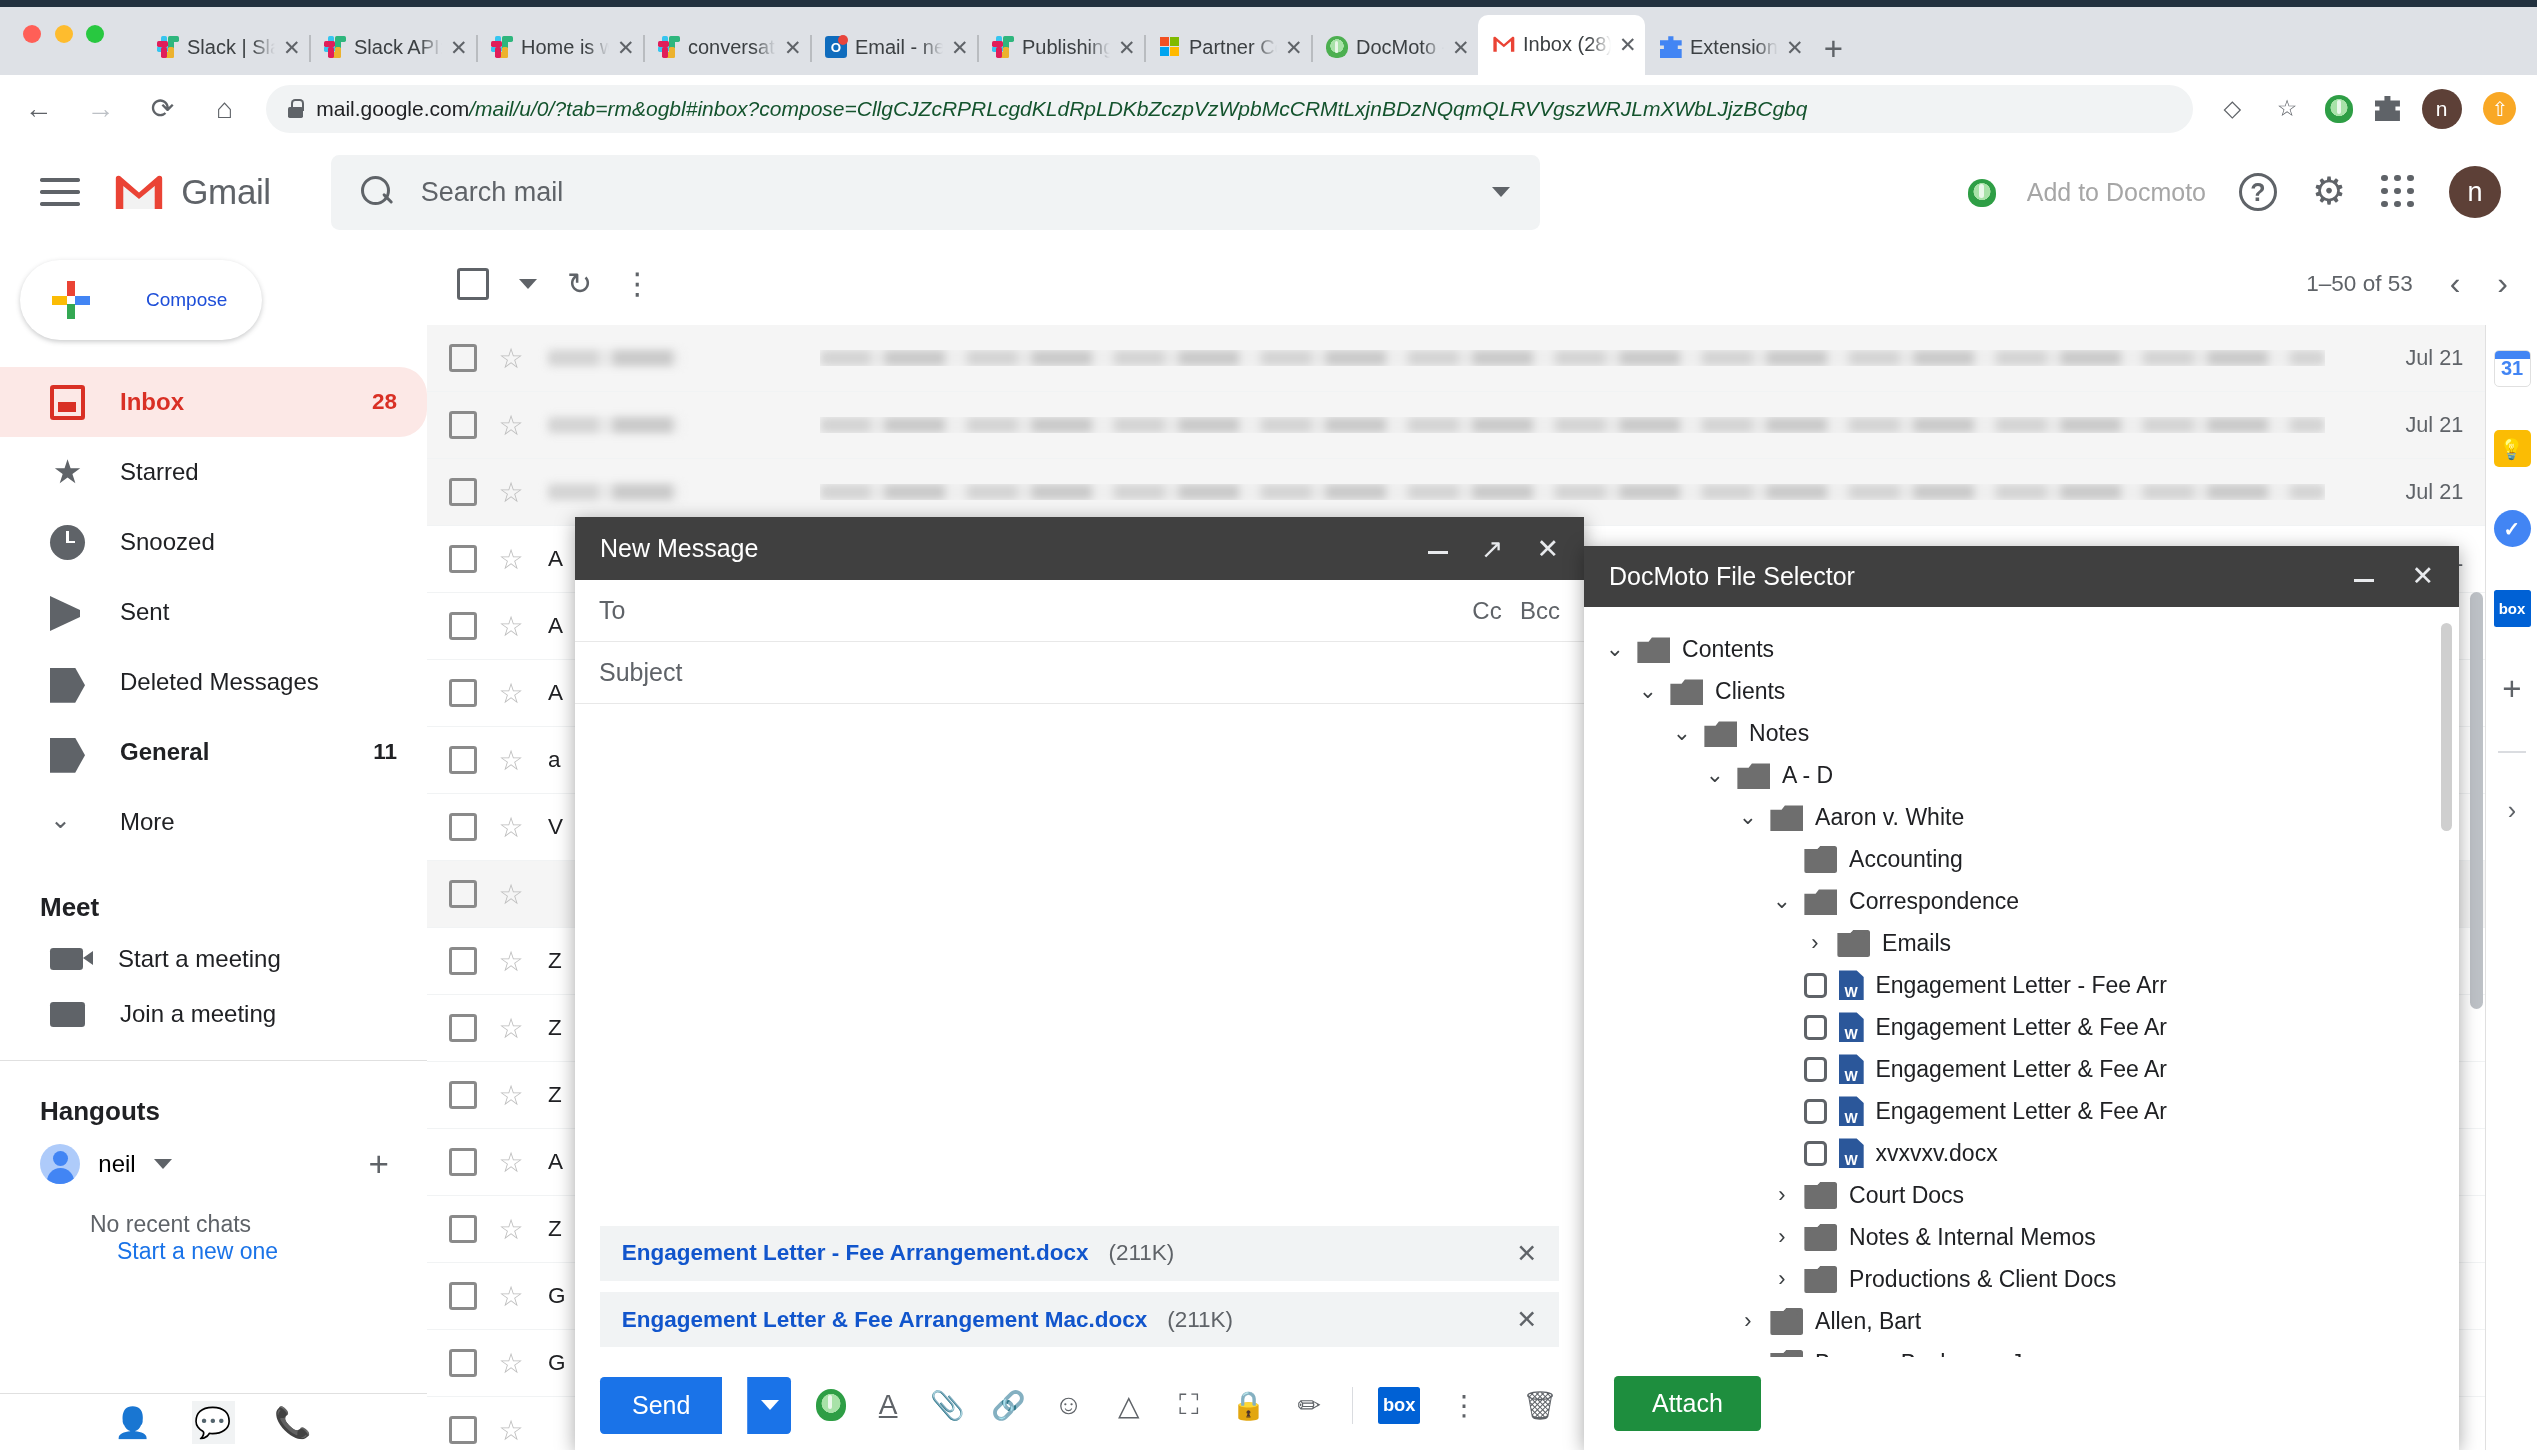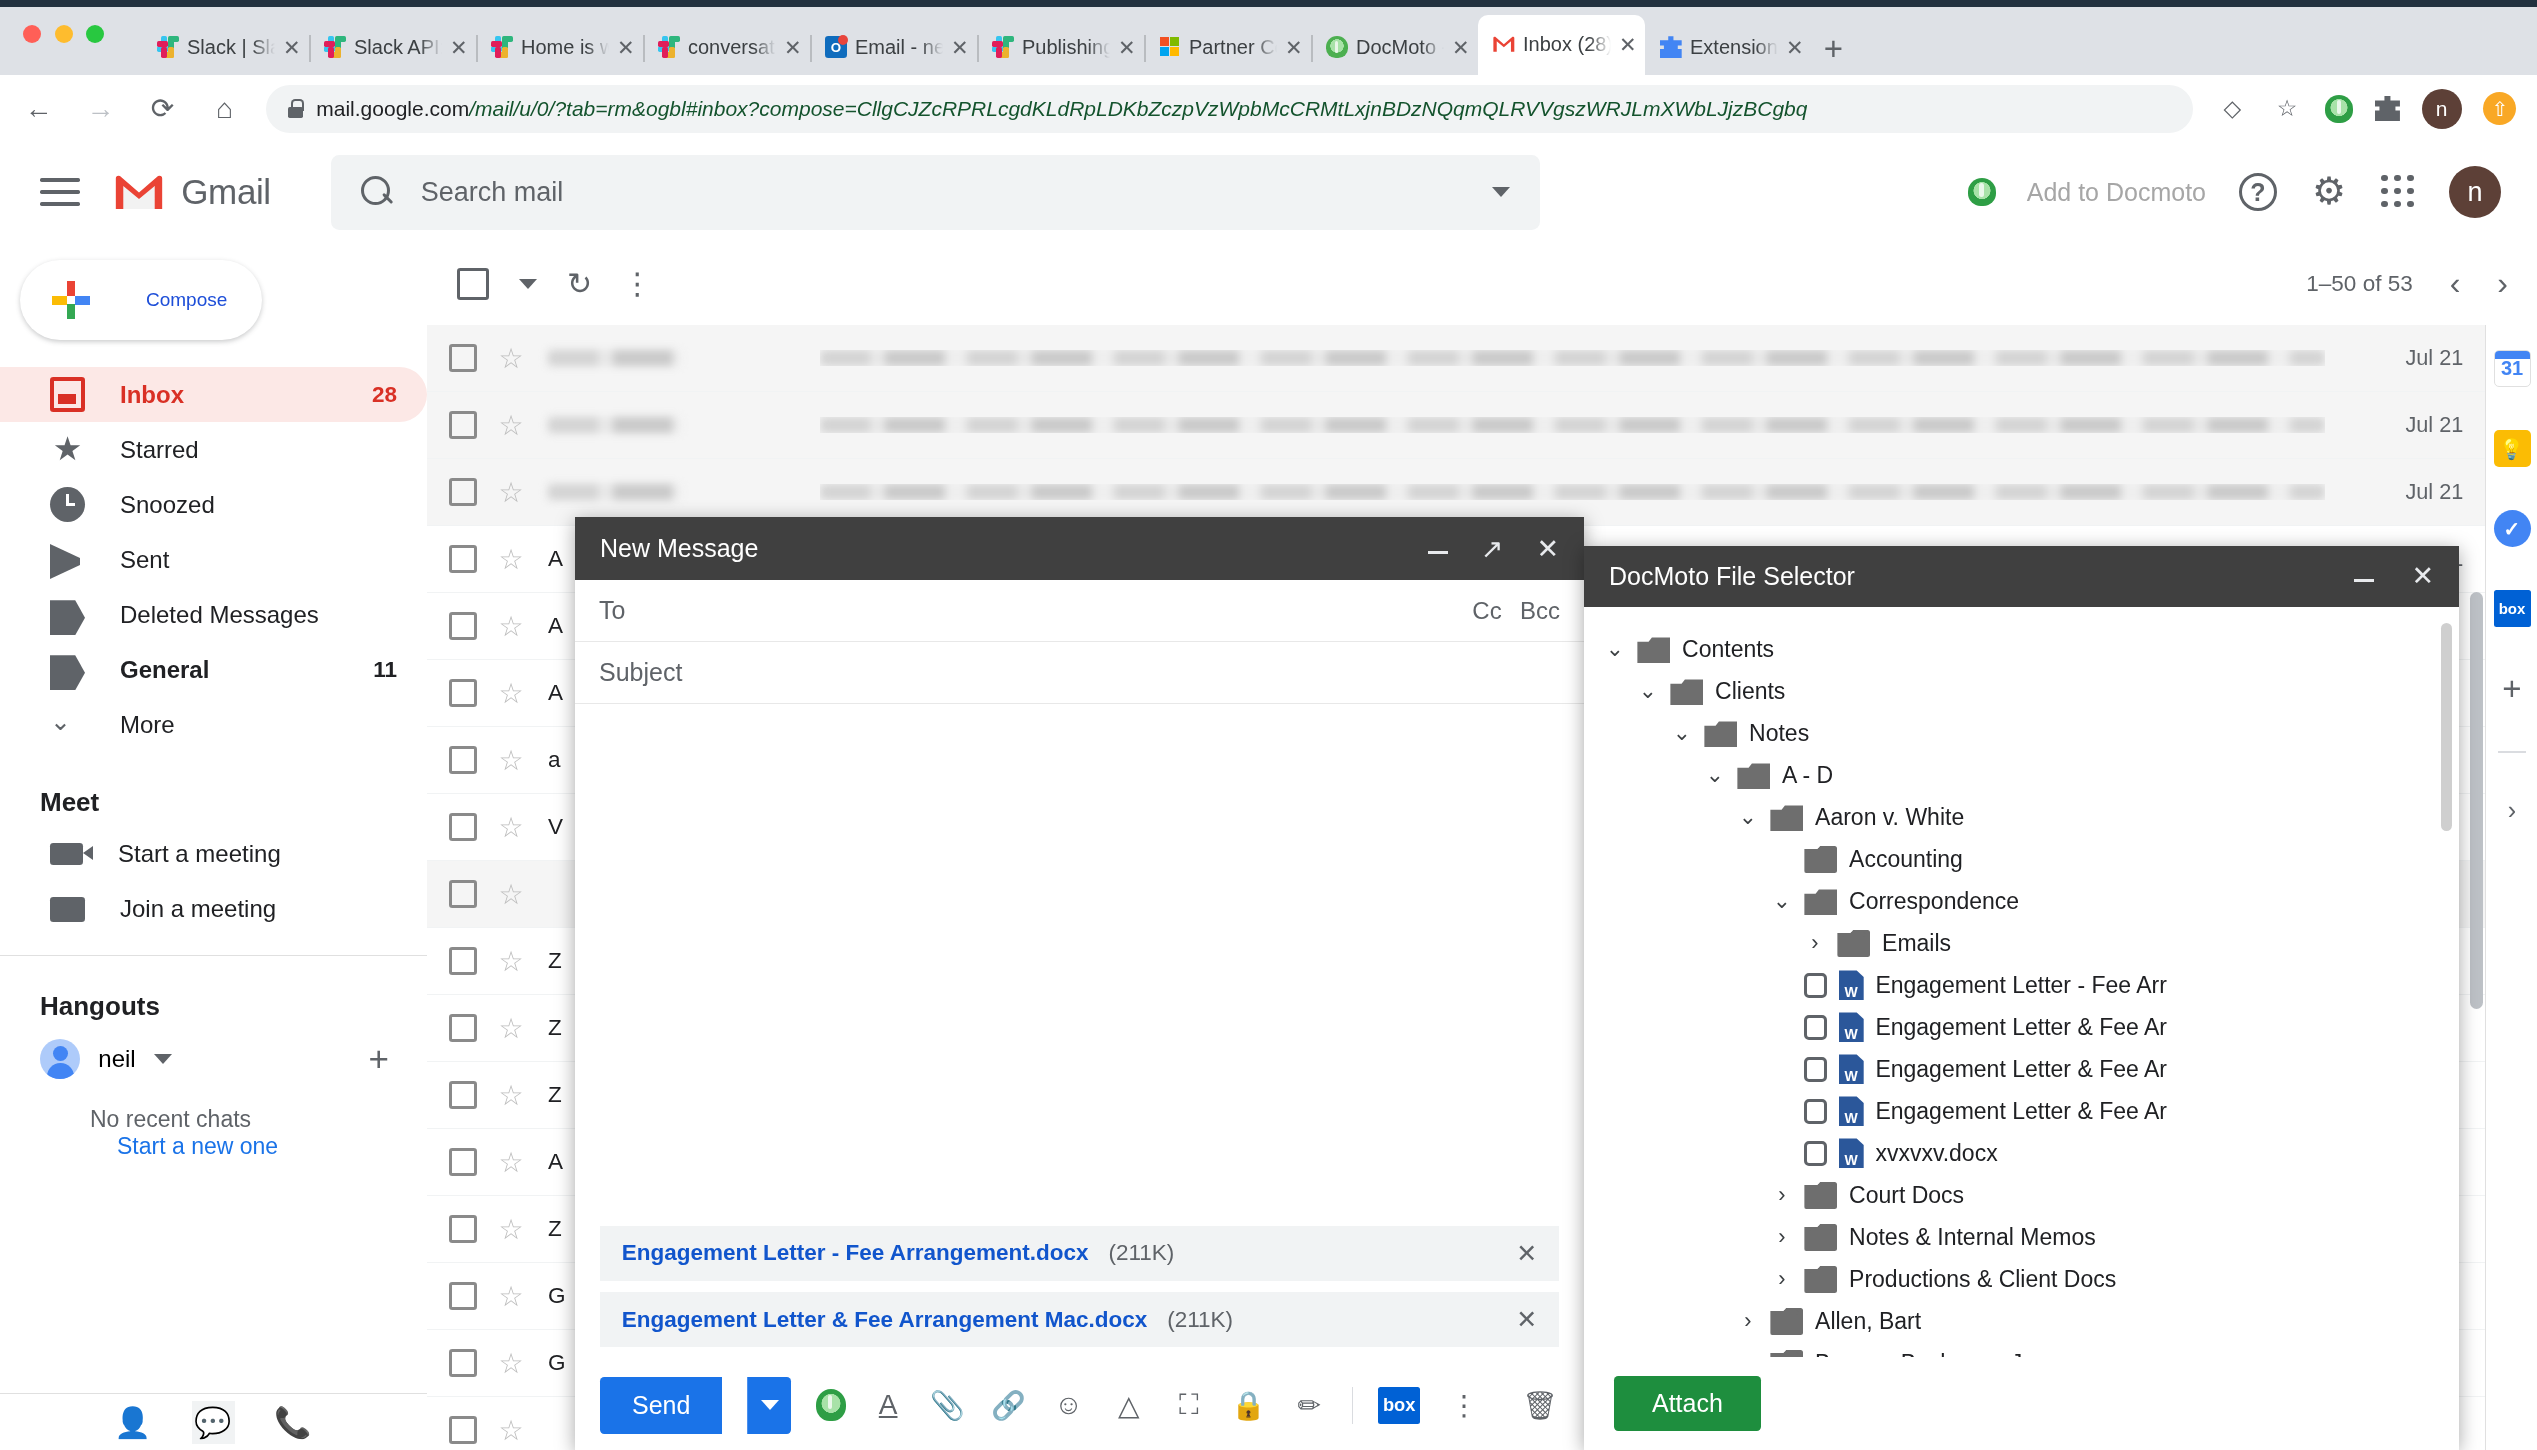--- a/index.html
+++ b/index.html
@@ -106,21 +106,21 @@
   .gmail-word{ font-size:35px; color:#5f6368; letter-spacing:-0.4px;}
   .searchbox{ margin-left:60px; width:1209px; height:75px; background:#f1f3f4; border-radius:8.3px;
     display:flex; align-items:center; padding:0 30px; gap:28px; }
   .search-ico{ width:32px;height:32px; position:relative; flex:0 0 32px;}
   .search-ico::before{content:"";position:absolute;left:0;top:0;width:23px;height:23px;border:3.3px solid #5f6368;border-radius:50%;}
   .search-ico::after{content:"";position:absolute;left:20px;top:21px;width:13.3px;height:3.3px;background:#5f6368;
     transform:rotate(45deg);border-radius:1.7px;}
   .search-ph{ font-size:27px; color:#5f6368; flex:1 1 auto;}
   .caret-dn{ width:0;height:0;border-left:9.2px solid transparent;border-right:9.2px solid transparent;border-top:10px solid #5f6368;}
   .hdr-right{ margin-left:auto; display:flex; align-items:center; gap:33px; padding-right:37px;}
-  .addto{ display:flex; align-items:flex-start; gap:31px; font-size:25px; color:#a6a6a6; }
+  .addto{ display:flex; align-items:flex-end; gap:31px; font-size:25px; color:#a6a6a6; }
   .circ-ico{ width:38px;height:38px;border:3.3px solid #5f6368;border-radius:50%;display:flex;
     align-items:center;justify-content:center;font-size:25px;color:#5f6368;font-weight:bold;}
   .gear{ width:38px;height:38px; color:#5f6368; font-size:38px; line-height:37px; text-align:center;}
   .apps-grid{ width:35px;height:35px;display:grid;grid-template-columns:repeat(3,1fr);gap:4.2px;}
   .apps-grid i{background:#5f6368;border-radius:50%;width:6.7px;height:6.7px;}
   .avatar-hdr{width:52px;height:52px;border-radius:50%;background:#5d4037;color:#fff;
     display:flex;align-items:center;justify-content:center;font-size:27px;}
 
   
   .g-side{ position:absolute; left:0; top:100px; width:427px; bottom:0; background:#fff; }
@@ -128,21 +128,21 @@
     box-shadow:0 1.7px 5px rgba(60,64,67,.28); display:flex; align-items:center; gap:23px; padding-left:32px; }
   .plus-ico{ width:38px;height:38px;position:relative;flex:0 0 38px;}
   .plus-ico i{position:absolute;}
   .plus-ico .v1{left:15px;top:0;width:8.3px;height:15px;background:#ea4335;}
   .plus-ico .v2{left:15px;top:23px;width:8.3px;height:15px;background:#34a853;}
   .plus-ico .h1{left:0;top:15px;width:15px;height:8.3px;background:#fbbc05;}
   .plus-ico .h2{left:23px;top:15px;width:15px;height:8.3px;background:#4285f4;}
   .compose-lbl{ font-size:19px; color:#1d4ed8;margin-left:33px; }
 
   .navlist{ margin-top:27px; }
-  .navitem{ height:55px; display:flex; align-items:center; padding-left:50px; padding-right:30px;
+  .navitem{ height:70px; display:flex; align-items:center; padding-left:50px; padding-right:30px;
     border-radius:0 27.5px 27.5px 0; font-size:24px; color:#202124; gap:35px; }
   .navitem.active{ background:#fce8e6; color:#d93025; font-weight:bold; }
   .navitem .ni-ico{ width:35px;height:35px;flex:0 0 35px;position:relative;}
   .navitem .ni-lbl{ flex:1 1 auto; }
   .navitem .ni-cnt{ font-size:22.5px; }
   .navitem.bold .ni-lbl, .navitem.bold .ni-cnt { font-weight:bold; }
 
   .ic-inbox{border:4.2px solid #d93025;border-radius:3.3px;}
   .ic-inbox::after{content:"";position:absolute;left:4.2px;bottom:4.2px;width:18.3px;height:10px;background:#d93025;}
   .ic-star{color:#5f6368;font-size:33px;line-height:33px;text-align:center;}

